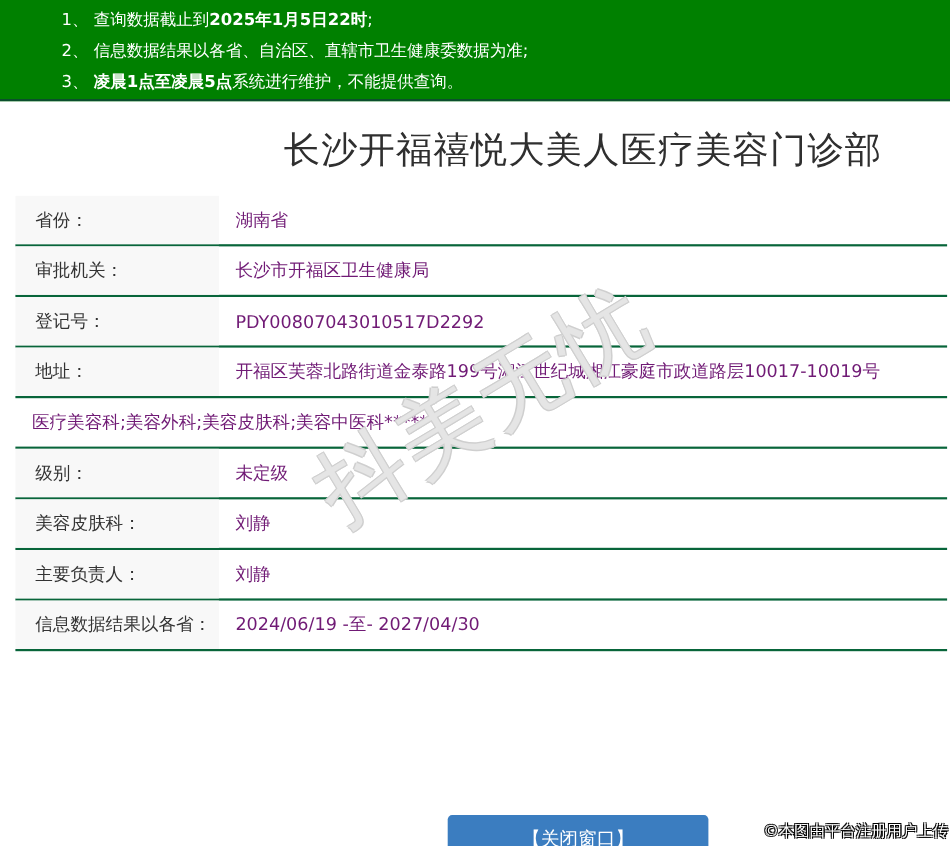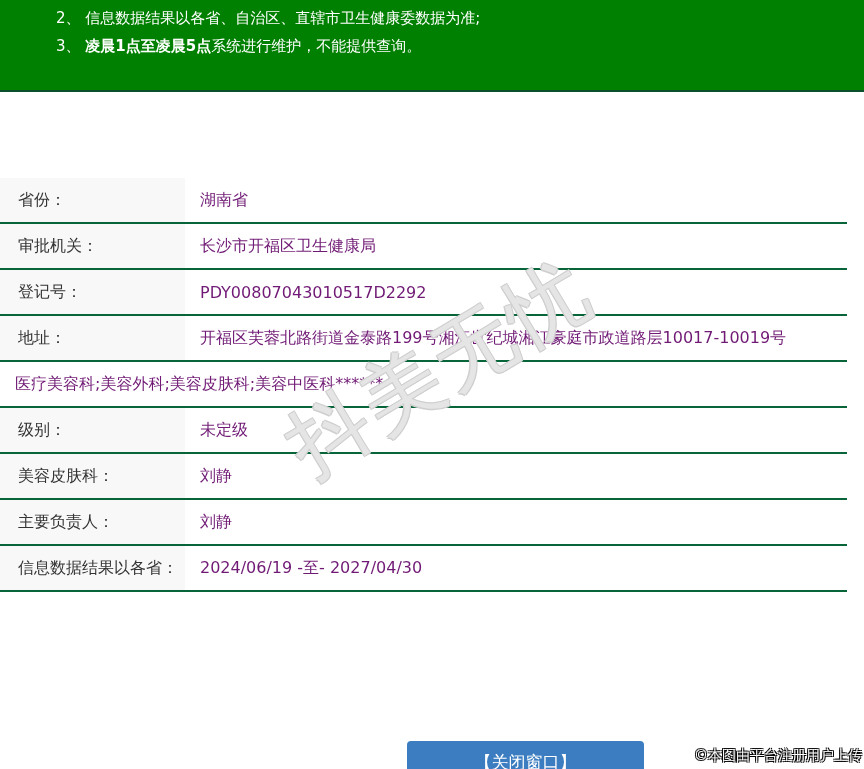--- a/index.html
+++ b/index.html
@@ -33,21 +33,21 @@
     margin:0;
     font-size:33px;
     font-weight:400;
     color:#2f2f2f;
     letter-spacing:1px;
     white-space:nowrap;
   }
   
   .info-table{
     position:absolute;
-    top:178px;left:0;
+    top:178px;left:14px;
     width:847px;
   }
   .row{
     display:flex;
     height:46px;
     box-sizing:border-box;
     border-bottom:2px solid #08653a;
     align-items:stretch;
   }
   .row .label{
@@ -104,24 +104,26 @@
     white-space:nowrap;
     z-index:30;
   }
 </style>
 </head>
 <body>
 
 <div class="page">
 
   <div class="notice-header">
+    <div class="notice-line"><span>1、 查询数据截止到</span><b>2025年1月5日22时</b><span>;</span></div>
     <div class="notice-line"><span>2、 信息数据结果以各省、自治区、直辖市卫生健康委数据为准;</span><b></b><span></span></div>
     <div class="notice-line"><span>3、 </span><b>凌晨1点至凌晨5点</b><span>系统进行维护，不能提供查询。</span></div>
   </div>
 
+  <h1 class="page-title">长沙开福禧悦大美人医疗美容门诊部</h1>
 
   <div class="info-table">
     <div class="row">
       <div class="label">省份：</div>
       <div class="value">湖南省</div>
     </div>
     <div class="row">
       <div class="label">审批机关：</div>
       <div class="value">长沙市开福区卫生健康局</div>
     </div>

